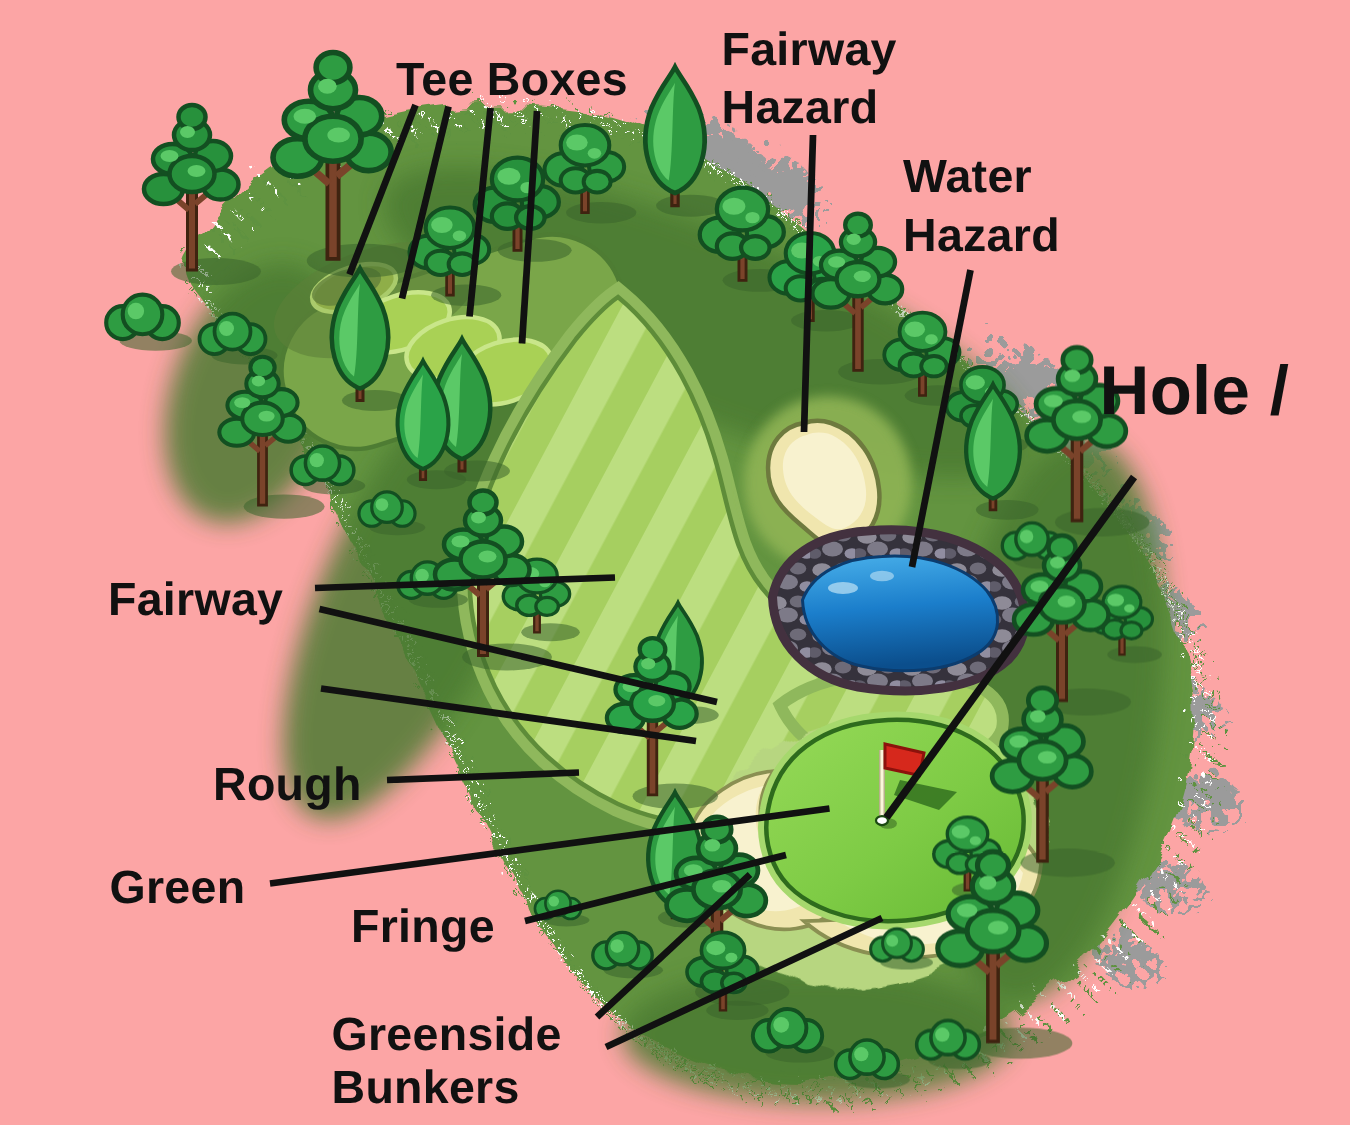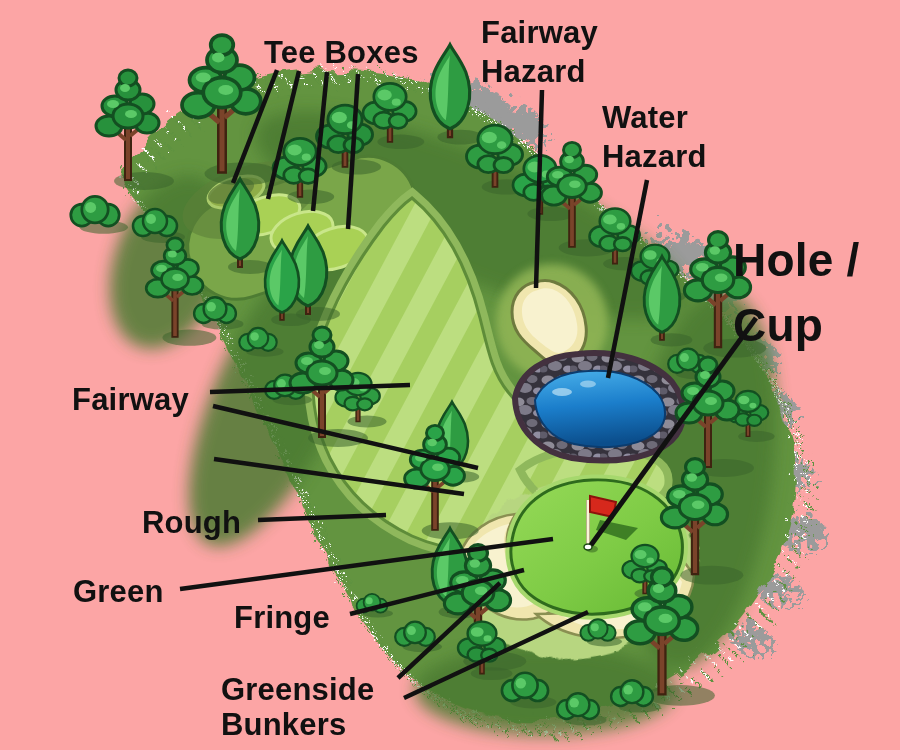--- a/index.html
+++ b/index.html
@@ -278,21 +278,20 @@
   <span class="ln">Hazard</span>
 </div>
 
 <div class="lbl" style="left:602px;top:98px">
   <span class="ln">Water</span>
   <span class="ln">Hazard</span>
 </div>
 
 <div class="lbl lbl-big" style="left:733px;top:228px">
   <span class="ln">Hole /</span>
-  <span class="ln">Cup</span>
 </div>
 
 <div class="lbl" style="left:72px;top:380px">Fairway</div>
 
 
 <div class="lbl" style="left:142px;top:503px">Rough</div>
 
 <div class="lbl" style="left:73px;top:572px">Green</div>
 
 <div class="lbl lbl-tight" style="left:221px;top:672px">

